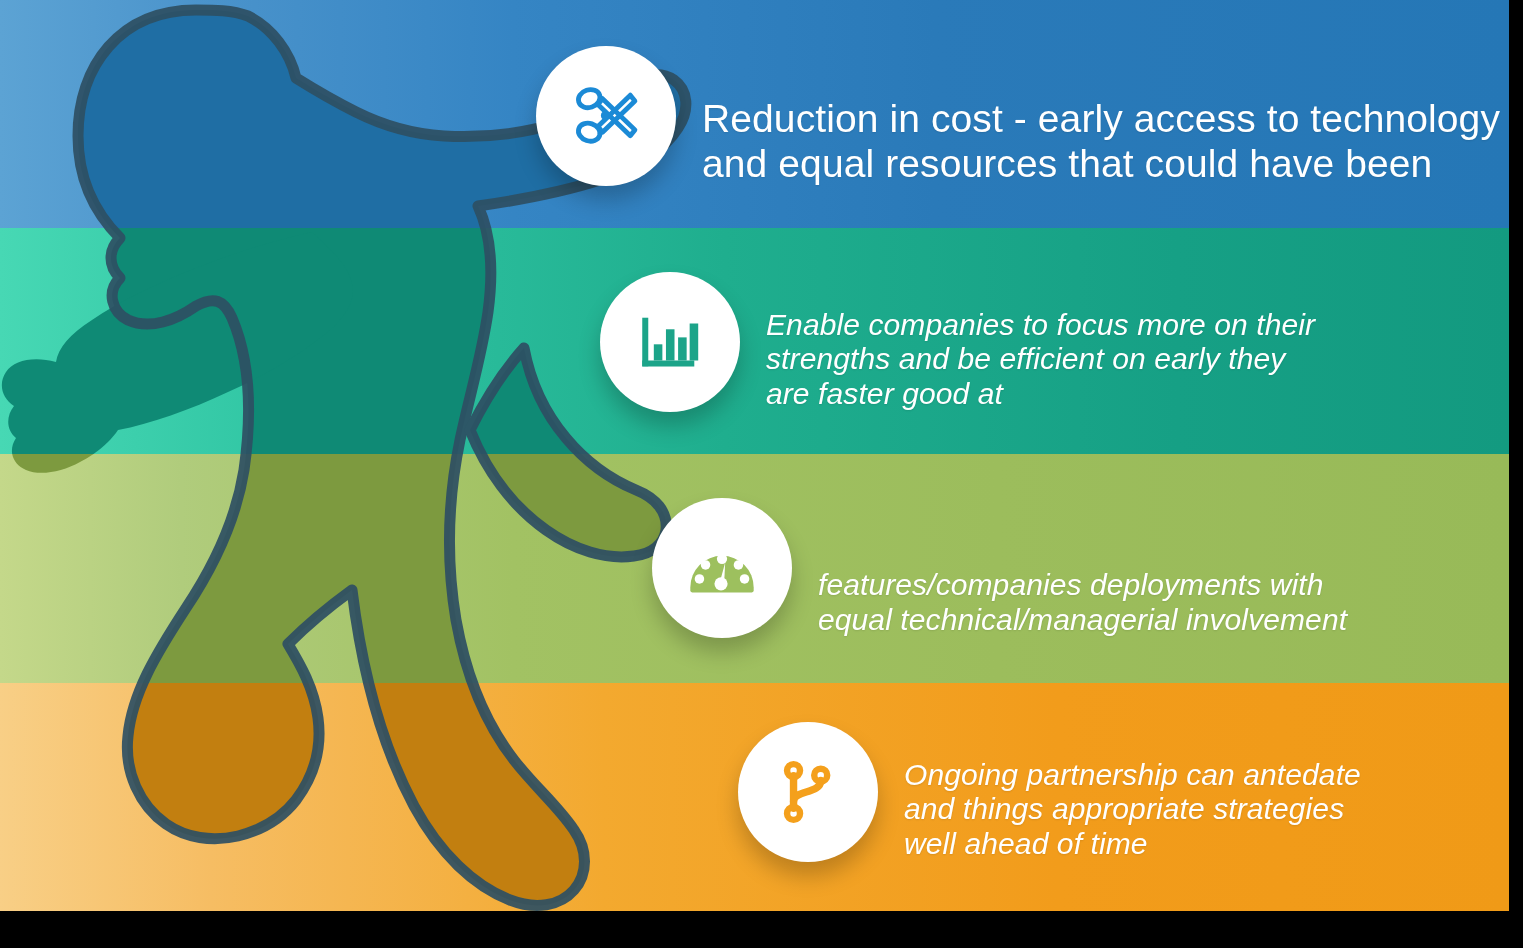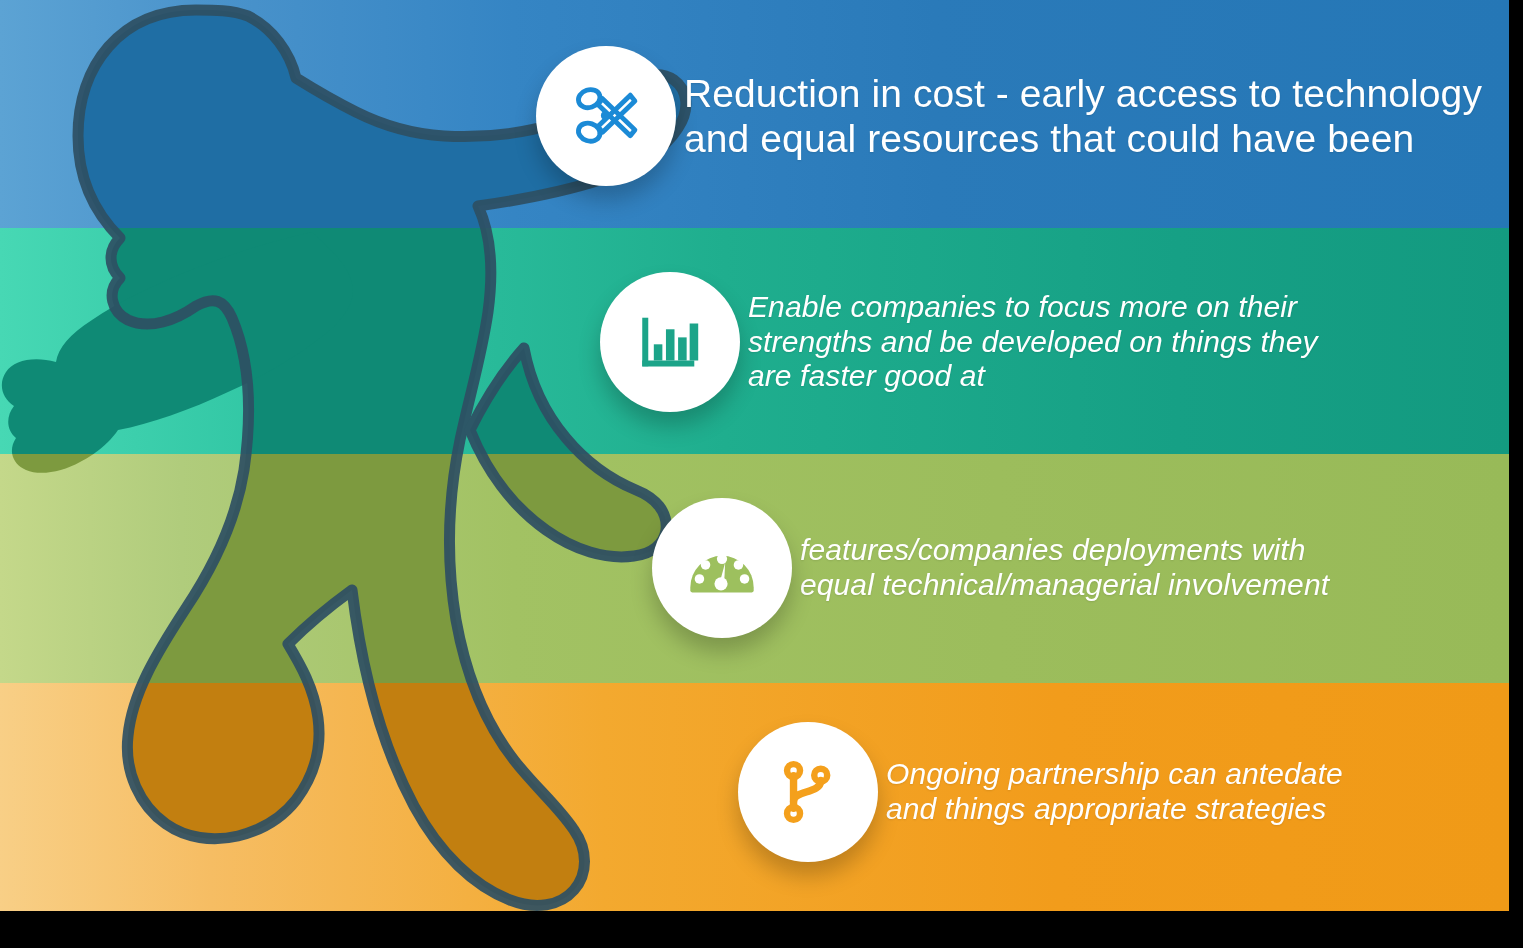--- a/index.html
+++ b/index.html
@@ -47,22 +47,22 @@
     top: 0;
     width: 760px;
     height: 930px;
     pointer-events: none;
   }
 
   
   .row {
     position: absolute;
     display: flex;
-    align-items: center;
-    gap: 8px;
+    align-items: flex-end;
+    gap: 26px;
   }
   .row-1 { left: 536px;  top: 46px;  width: 965px; }
   .row-2 { left: 600px;  top: 272px; width: 901px; }
   .row-3 { left: 652px;  top: 498px; width: 849px; }
   .row-4 { left: 738px;  top: 722px; width: 763px; }
 
   .badge {
     position: relative;
     flex: 0 0 auto;
     width: 140px;
@@ -241,21 +241,21 @@
           <rect x="8" y="48" width="45" height="5.2"></rect>
           <rect x="18" y="34" width="7.4" height="14"></rect>
           <rect x="28.5" y="21" width="7.4" height="27"></rect>
           <rect x="39" y="28" width="7.4" height="20"></rect>
           <rect x="49" y="16" width="7.4" height="32"></rect>
         </g>
       </svg>
     </div>
     <div class="row-text">
       <span class="ln">Enable companies to focus more on their</span>
-      <span class="ln">strengths and be developed on things they</span>
+      <span class="ln">strengths and be efficient on early they</span>
       <span class="ln">are faster good at</span>
     </div>
   </div>
 
   <div class="row row-3">
     <div class="badge">
       <svg width="78" height="78" viewBox="0 0 64 64">
         <path d="M6 48 A26 26 0 0 1 58 48 L58 50.5 A1.5 1.5 0 0 1 56.5 52 L7.5 52 A1.5 1.5 0 0 1 6 50.5 Z" fill="#9dc05e"></path>
         <circle cx="13.5" cy="41" r="3.9" fill="#ffffff"></circle>
         <circle cx="18.5" cy="29.5" r="3.9" fill="#ffffff"></circle>
@@ -282,16 +282,17 @@
         <g fill="none" stroke="#f4a01c" stroke-width="5.6">
           <circle cx="19.5" cy="13.5" r="5.6"></circle>
           <circle cx="19.5" cy="50.5" r="5.6"></circle>
           <circle cx="43" cy="17.5" r="5.6"></circle>
         </g>
       </svg>
     </div>
     <div class="row-text">
       <span class="ln">Ongoing partnership can antedate</span>
       <span class="ln">and things appropriate strategies</span>
+      <span class="ln">well ahead of time</span>
     </div>
   </div>
 
 </div>
 
 </body></html>

